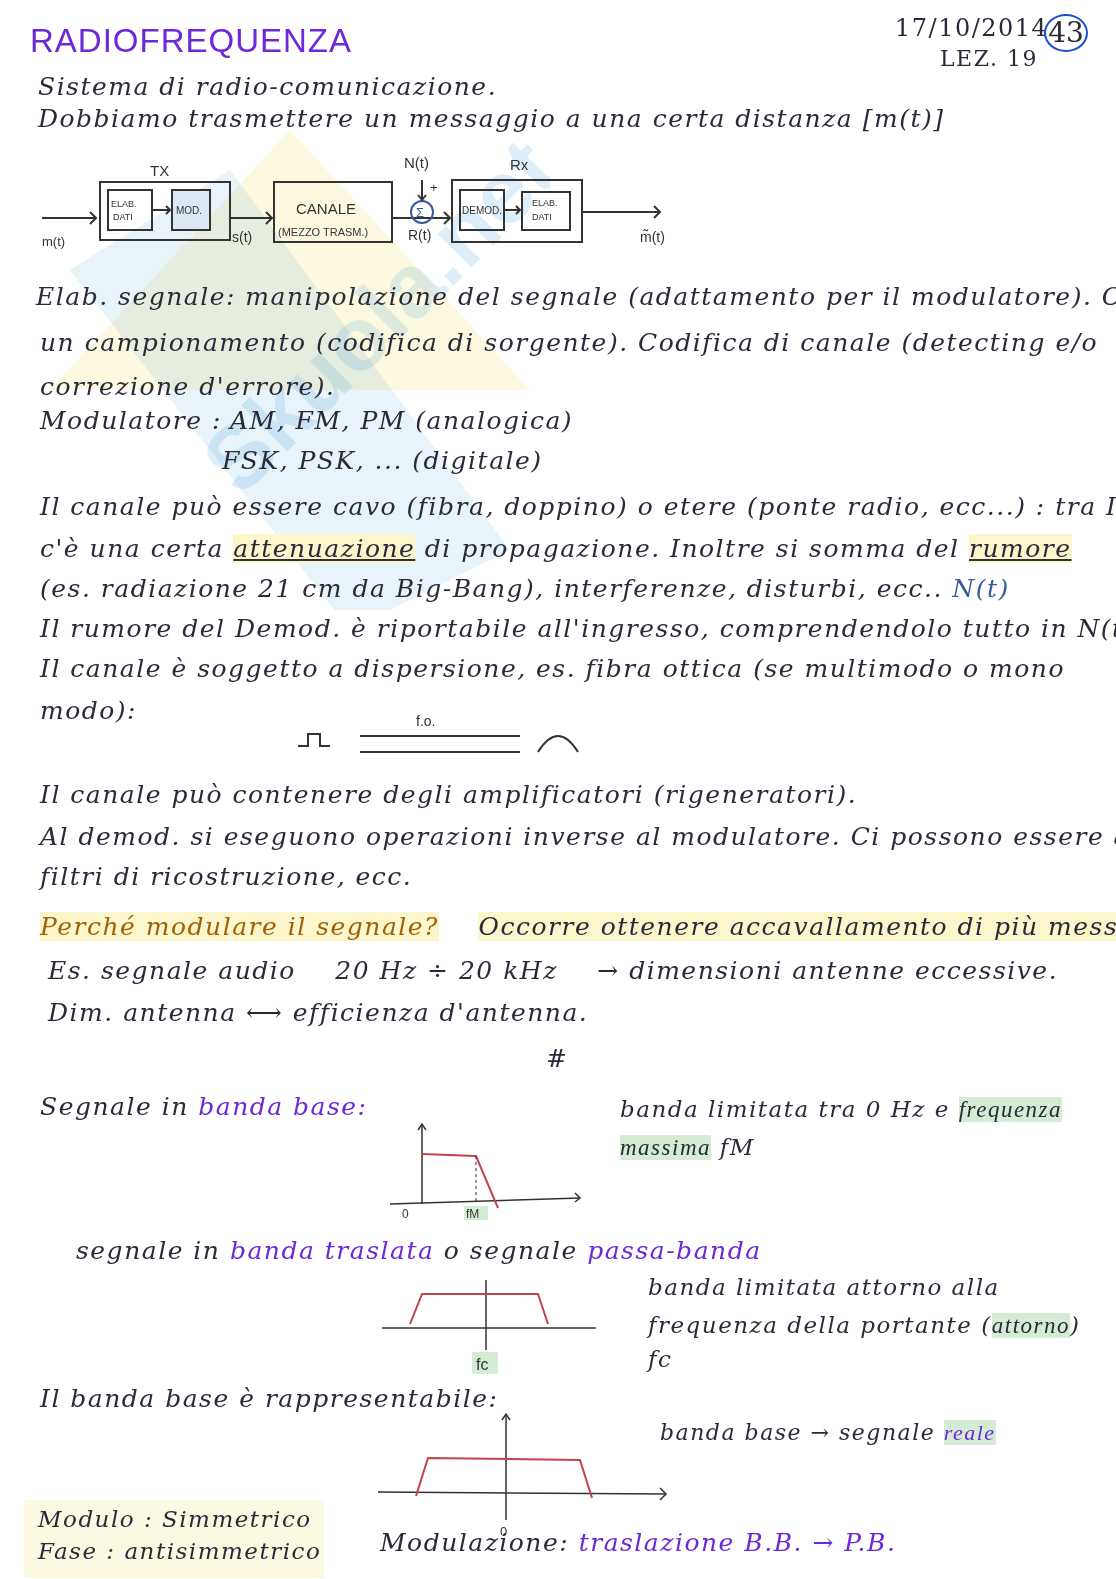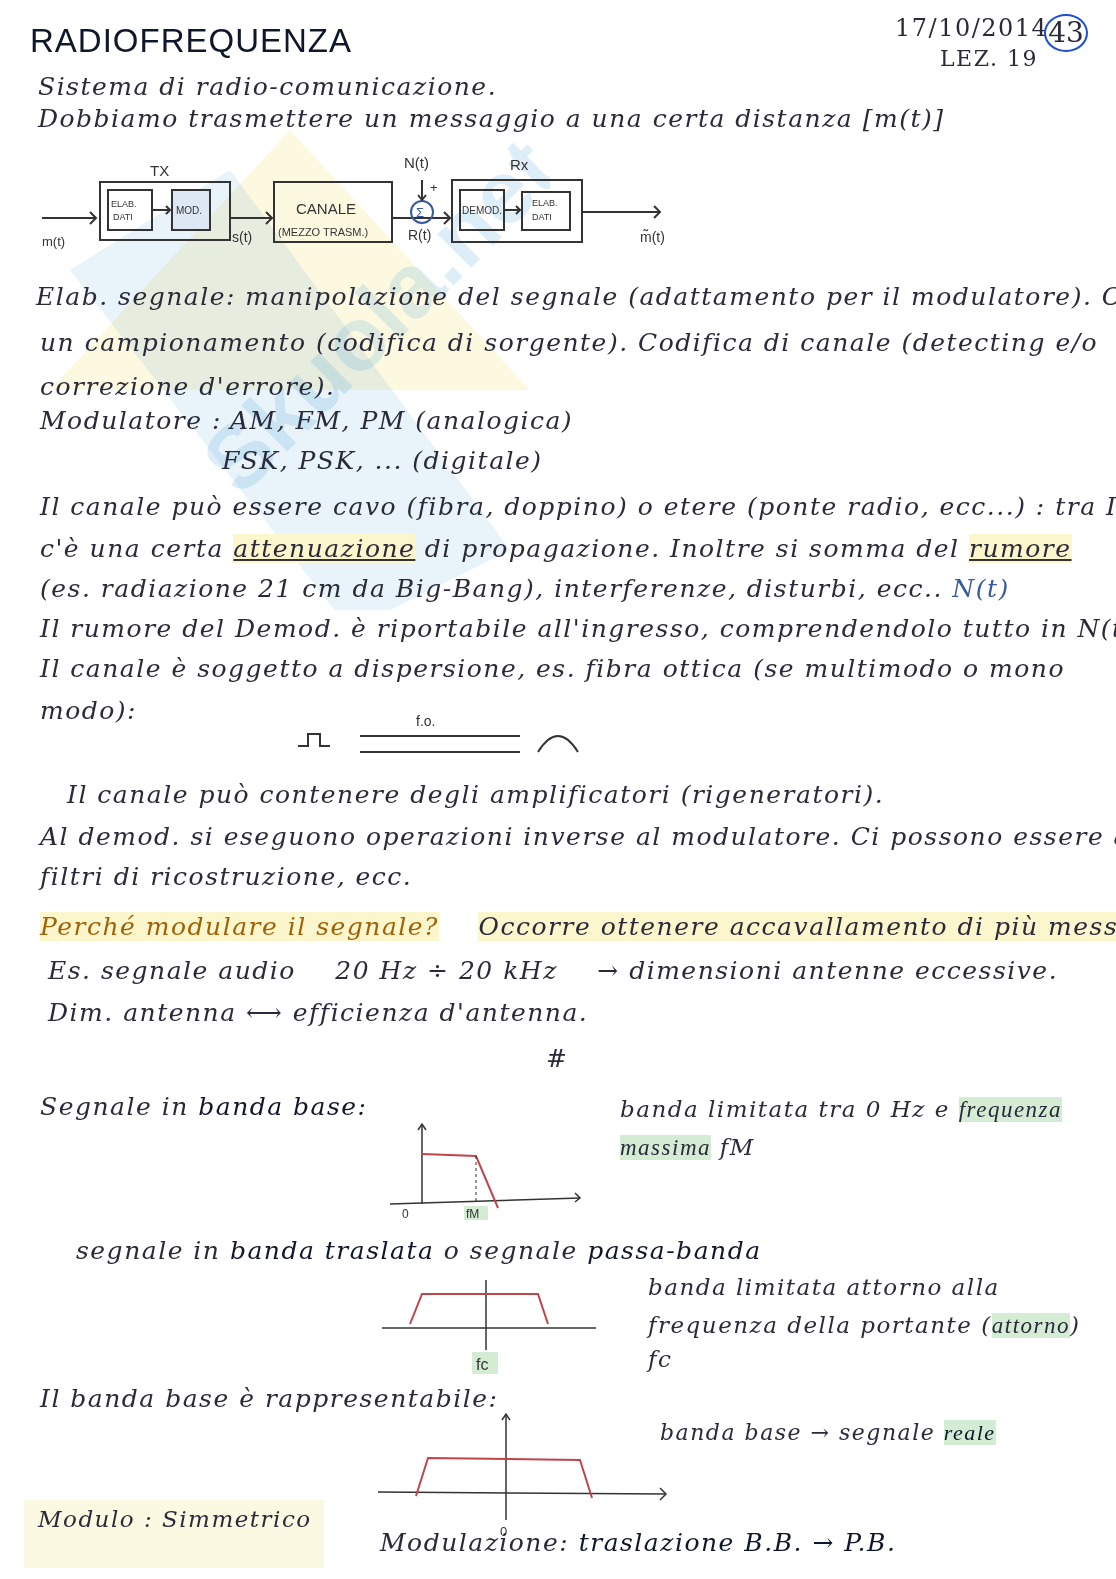--- a/index.html
+++ b/index.html
@@ -1,20 +1,20 @@
 <!DOCTYPE html>
 <html><head>
 <meta charset="utf-8">
 <style>
   html,body{margin:0;padding:0;background:#fff;}
   body{width:1116px;height:1579px;position:relative;overflow:hidden;
        font-family:"DejaVu Serif", serif;color:#2a2a3a;}
   .wm{position:absolute;left:30px;top:90px;width:520px;height:520px;pointer-events:none;}
   .line{position:absolute;font-size:25px;white-space:nowrap;font-style:italic;letter-spacing:1.5px;}
-  .red{color:#0f172a;}
+  .red{color:#6d28d9;}
   .title{font-family:"Liberation Sans",sans-serif;font-style:normal;font-size:33px;letter-spacing:1px;}
   .hl-y{background:#fbf6cc;}
   .hl-g{background:#d4ecd4;font-family:Liberation Serif, serif;}
   .ul{text-decoration:underline;text-decoration-color:#333;}
   .blue{color:#3a5aa0;}
   svg text{font-family:"Liberation Sans",sans-serif;}
 </style>
 </head>
 <body>
 
@@ -95,21 +95,21 @@
 <div class="line" style="left:40px;top:696px;">modo):</div>
 
 <svg style="position:absolute;left:290px;top:700px;" width="320" height="60">
   <polyline points="8,46 18,46 18,34 30,34 30,46 40,46" stroke="#333" fill="none" stroke-width="2"></polyline>
   <line x1="70" y1="36" x2="230" y2="36" stroke="#333" stroke-width="2"></line>
   <line x1="70" y1="52" x2="230" y2="52" stroke="#333" stroke-width="2"></line>
   <path d="M248,52 Q268,20 288,52" stroke="#333" fill="none" stroke-width="2"></path>
   <text x="126" y="26" font-size="14" fill="#333">f.o.</text>
 </svg>
 
-<div class="line" style="left:40px;top:780px;margin-left:27px;">Il canale può contenere degli amplificatori (rigeneratori).</div>
+<div class="line" style="left:40px;top:780px;">Il canale può contenere degli amplificatori (rigeneratori).</div>
 <div class="line" style="left:40px;top:822px;">Al demod. si eseguono operazioni inverse al modulatore. Ci possono essere ad esempio</div>
 <div class="line" style="left:40px;top:862px;">filtri di ricostruzione, ecc.</div>
 
 <div class="line" style="left:40px;top:912px;">
   <span class="hl-y red" style="color:#a16207">Perché modulare il segnale?</span>
   <span class="hl-y" style="margin-left:30px;">Occorre ottenere accavallamento di più messaggi.</span>
 </div>
 <div class="line" style="left:48px;top:956px;">
   <span>Es. segnale audio</span>
   <span style="margin-left:30px;">20 Hz ÷ 20 kHz</span>
@@ -161,18 +161,19 @@
   <polyline points="132,10 136,4 140,10" stroke="#333" fill="none" stroke-width="1.5"></polyline>
   <line x1="8" y1="82" x2="296" y2="84" stroke="#333" stroke-width="1.5"></line>
   <polyline points="290,78 296,84 290,90" stroke="#333" fill="none" stroke-width="1.5"></polyline>
   <polyline points="46,86 58,48 210,50 222,88" stroke="#c0454a" fill="none" stroke-width="2"></polyline>
   <text x="130" y="126" font-size="13" fill="#333">0</text>
 </svg>
 <div class="line" style="left:660px;top:1420px;font-size:22px;">
   <span>banda base → segnale </span><span class="hl-g red">reale</span>
 </div>
 
-<div style="position:absolute;left:24px;top:1500px;width:300px;height:68px;background:#fbf9e2;">
+<div style="position:absolute;left:24px;top:1500px;width:300px;height:78px;background:#fbf9e2;">
   <div class="line" style="left:14px;top:6px;font-size:23px;">Modulo : Simmetrico</div>
+  <div class="line" style="left:14px;top:38px;font-size:23px;">Fase : antisimmetrico</div>
 </div>
 <div class="line" style="left:380px;top:1528px;">
   <span>Modulazione: </span><span class="red">traslazione B.B. → P.B.</span>
 </div>
 
 </body></html>

